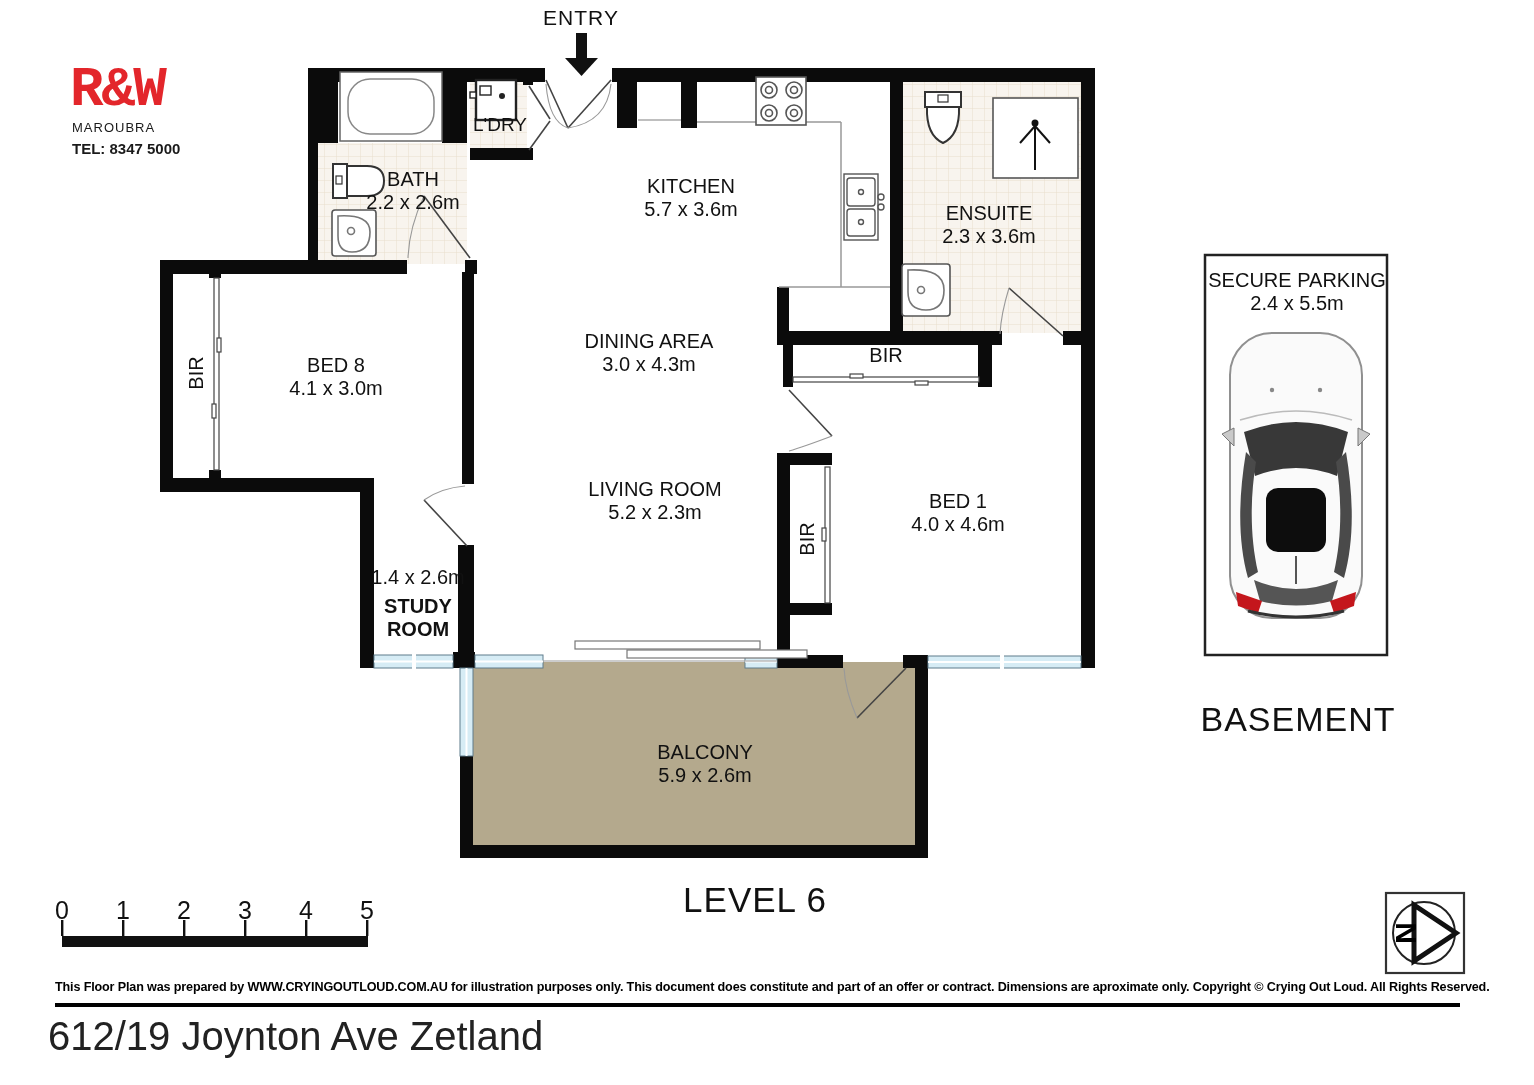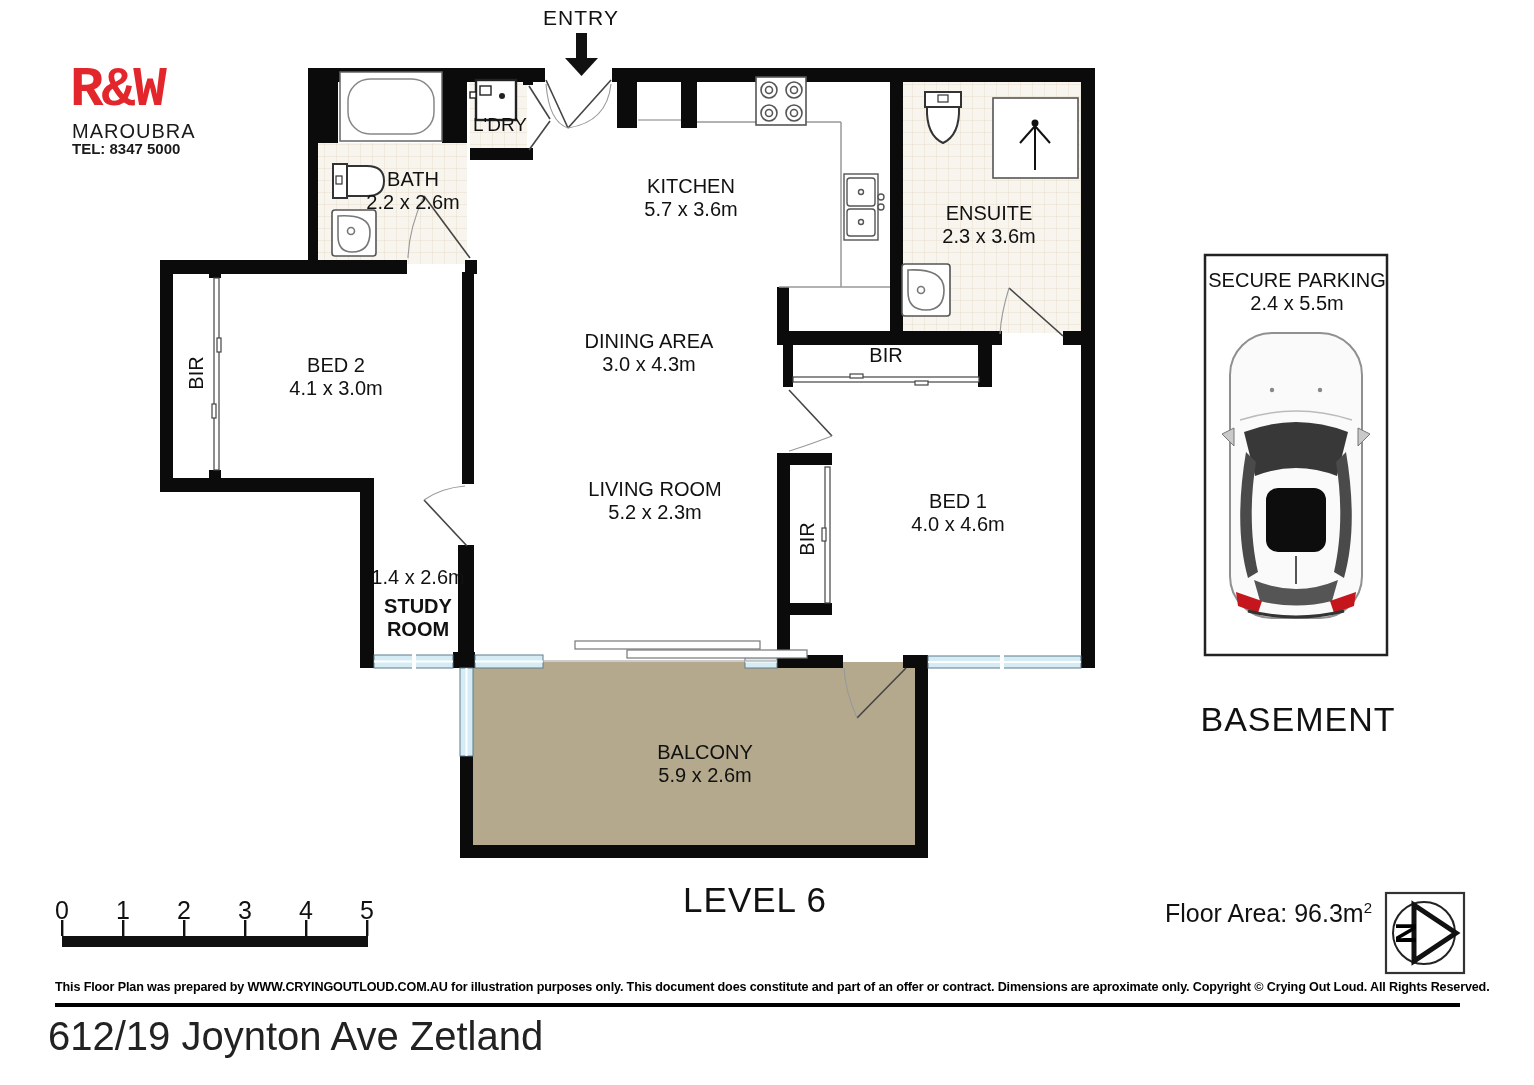--- a/index.html
+++ b/index.html
@@ -9,21 +9,21 @@
   .wall{fill:#0b0b0b;}
   .lbl{position:absolute;text-align:center;font-size:20px;line-height:23px;color:#111;
        white-space:nowrap;transform:translateX(-50%);}
   .lbl .dims{font-size:20px;}
   .lbl-rot{position:absolute;font-size:20px;color:#111;white-space:nowrap;
        transform:translate(-50%,-50%) rotate(-90deg);}
   .small-lbl{font-size:19px;}
   .bold{font-weight:700;}
   #logo-text{position:absolute;left:70px;top:58px;font-size:56px;font-weight:800;
        letter-spacing:-2px;color:#e3262b;font-family:Liberation Mono, monospace;}
-  #logo-office{position:absolute;left:72px;top:120px;font-size:20px;letter-spacing:1px;color:#1a1a1a;}
+  #logo-office{position:absolute;left:72px;top:120px;font-size:13px;letter-spacing:1px;color:#1a1a1a;}
   #logo-phone{position:absolute;left:72px;top:140px;font-size:15px;font-weight:700;color:#1a1a1a;}
   #entry-label{position:absolute;left:581px;top:6px;font-size:21px;letter-spacing:1px;
        transform:translateX(-50%);}
   #level-label{position:absolute;left:755px;top:880px;font-size:35px;transform:translateX(-50%);
        letter-spacing:1px;}
   #basement-label{position:absolute;left:1298px;top:692px;font-size:34px;letter-spacing:1px;
        transform:translateX(-50%);margin-top:8px;}
   .scale-num{position:absolute;top:896px;font-size:25px;transform:translateX(-50%);}
   #areas{position:absolute;left:1050px;top:893px;width:322px;text-align:right;font-size:25px;
        line-height:29px;}
@@ -279,21 +279,21 @@
   </div>
   <div class="lbl" style="left:691px;top:175px;">
     <div>KITCHEN</div>
     <div class="dims">5.7 x 3.6m</div>
   </div>
   <div class="lbl" style="left:989px;top:202px;">
     <div>ENSUITE</div>
     <div class="dims">2.3 x 3.6m</div>
   </div>
   <div class="lbl" style="left:336px;top:354px;">
-    <div>BED 2</div>
+    <div>BED 8</div>
     <div class="dims">4.1 x 3.0m</div>
   </div>
   <div class="lbl" style="left:649px;top:330px;">
     <div>DINING AREA</div>
     <div class="dims">3.0 x 4.3m</div>
   </div>
   <div class="lbl" style="left:655px;top:478px;">
     <div>LIVING ROOM</div>
     <div class="dims">5.2 x 2.3m</div>
   </div>
@@ -324,20 +324,19 @@
   <div id="level-label">LEVEL 6</div>
 
   <span class="scale-num" style="left:62px;">0</span>
   <span class="scale-num" style="left:123px;">1</span>
   <span class="scale-num" style="left:184px;">2</span>
   <span class="scale-num" style="left:245px;">3</span>
   <span class="scale-num" style="left:306px;">4</span>
   <span class="scale-num" style="left:367px;">5</span>
 
   <div id="areas">
-    <div><span>Floor Area: 96.3m</span><sup>2</sup></div>
   </div>
 
   <div id="disclaimer">This Floor Plan was prepared by WWW.CRYINGOUTLOUD.COM.AU for illustration purposes only. This document does constitute and part of an offer or contract. Dimensions are aproximate only. Copyright © Crying Out Loud. All Rights Reserved.</div>
   <div id="footer-rule"></div>
   <div id="address">612/19 Joynton Ave Zetland</div>
 
 </div>
 
 </body></html>

